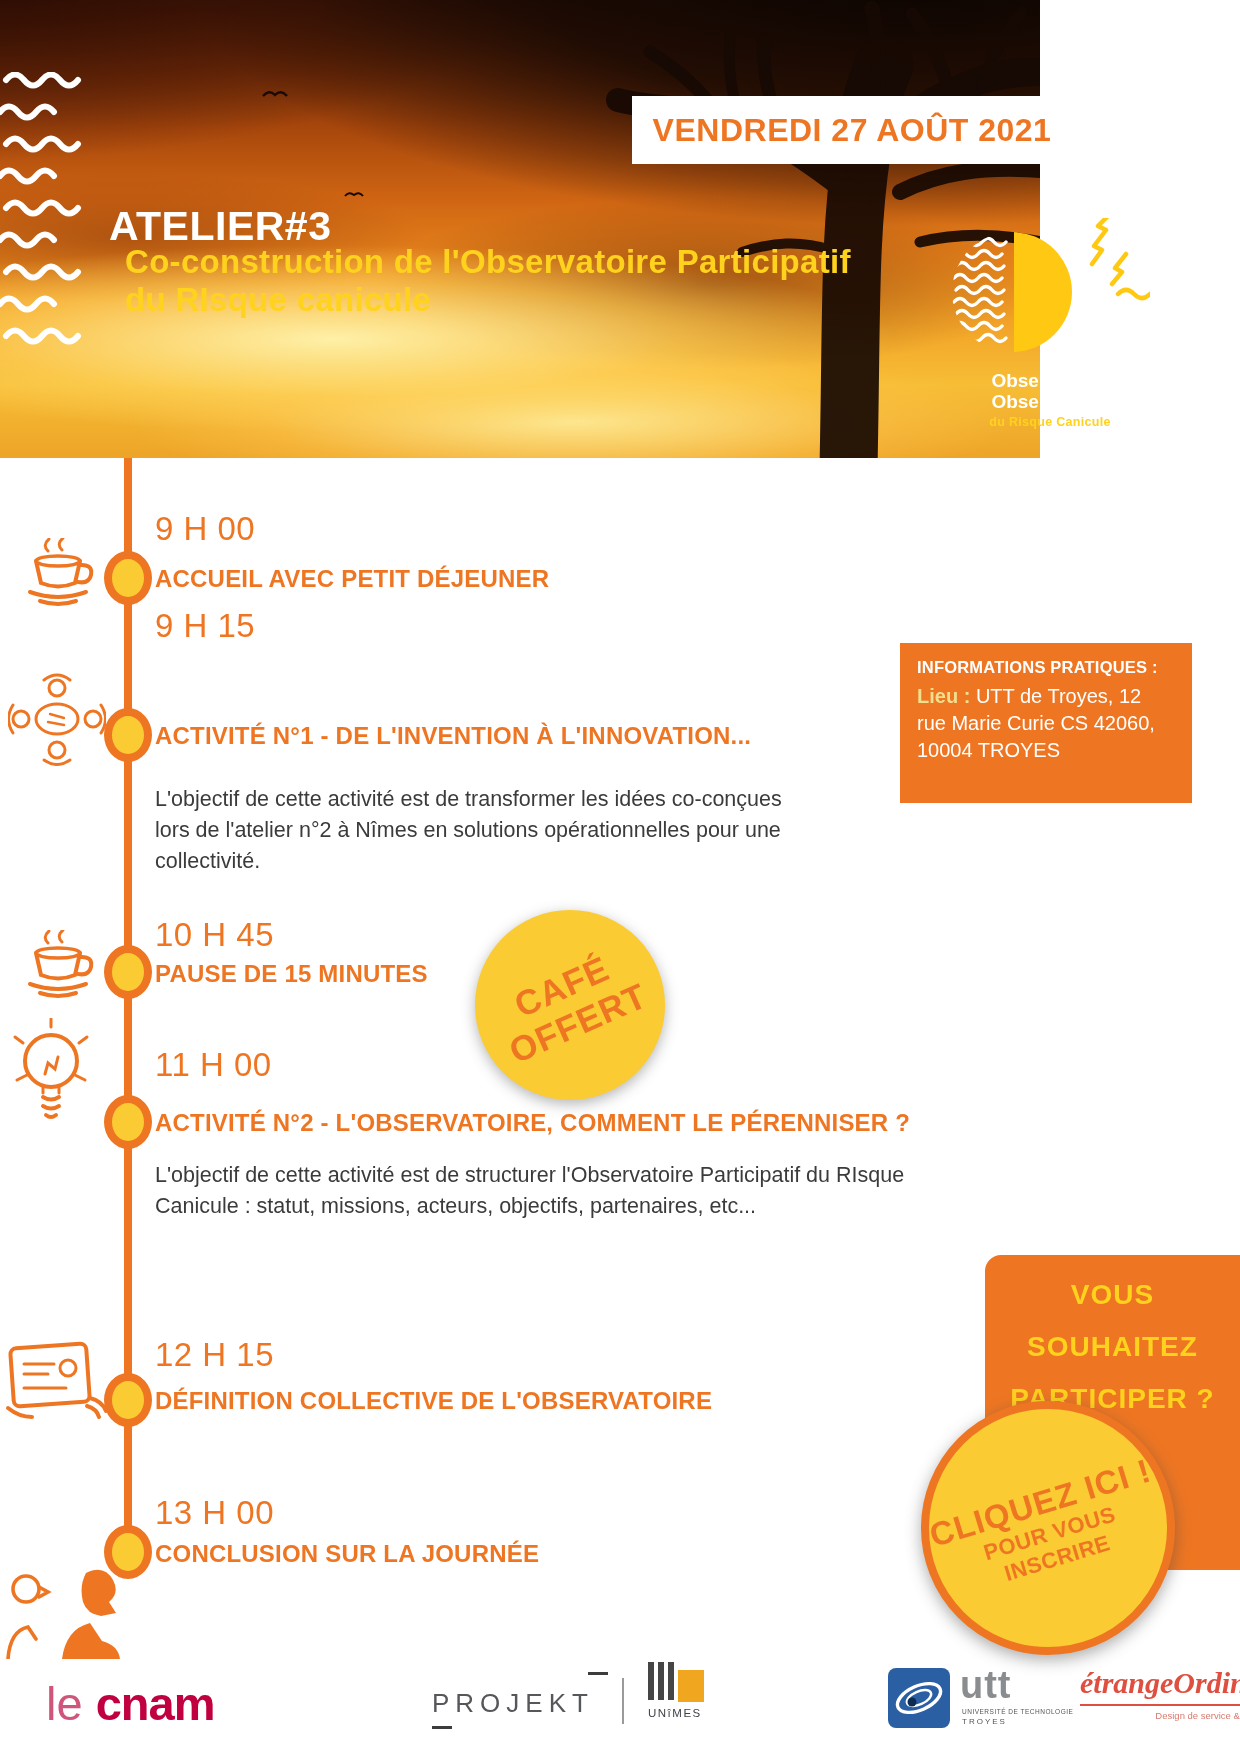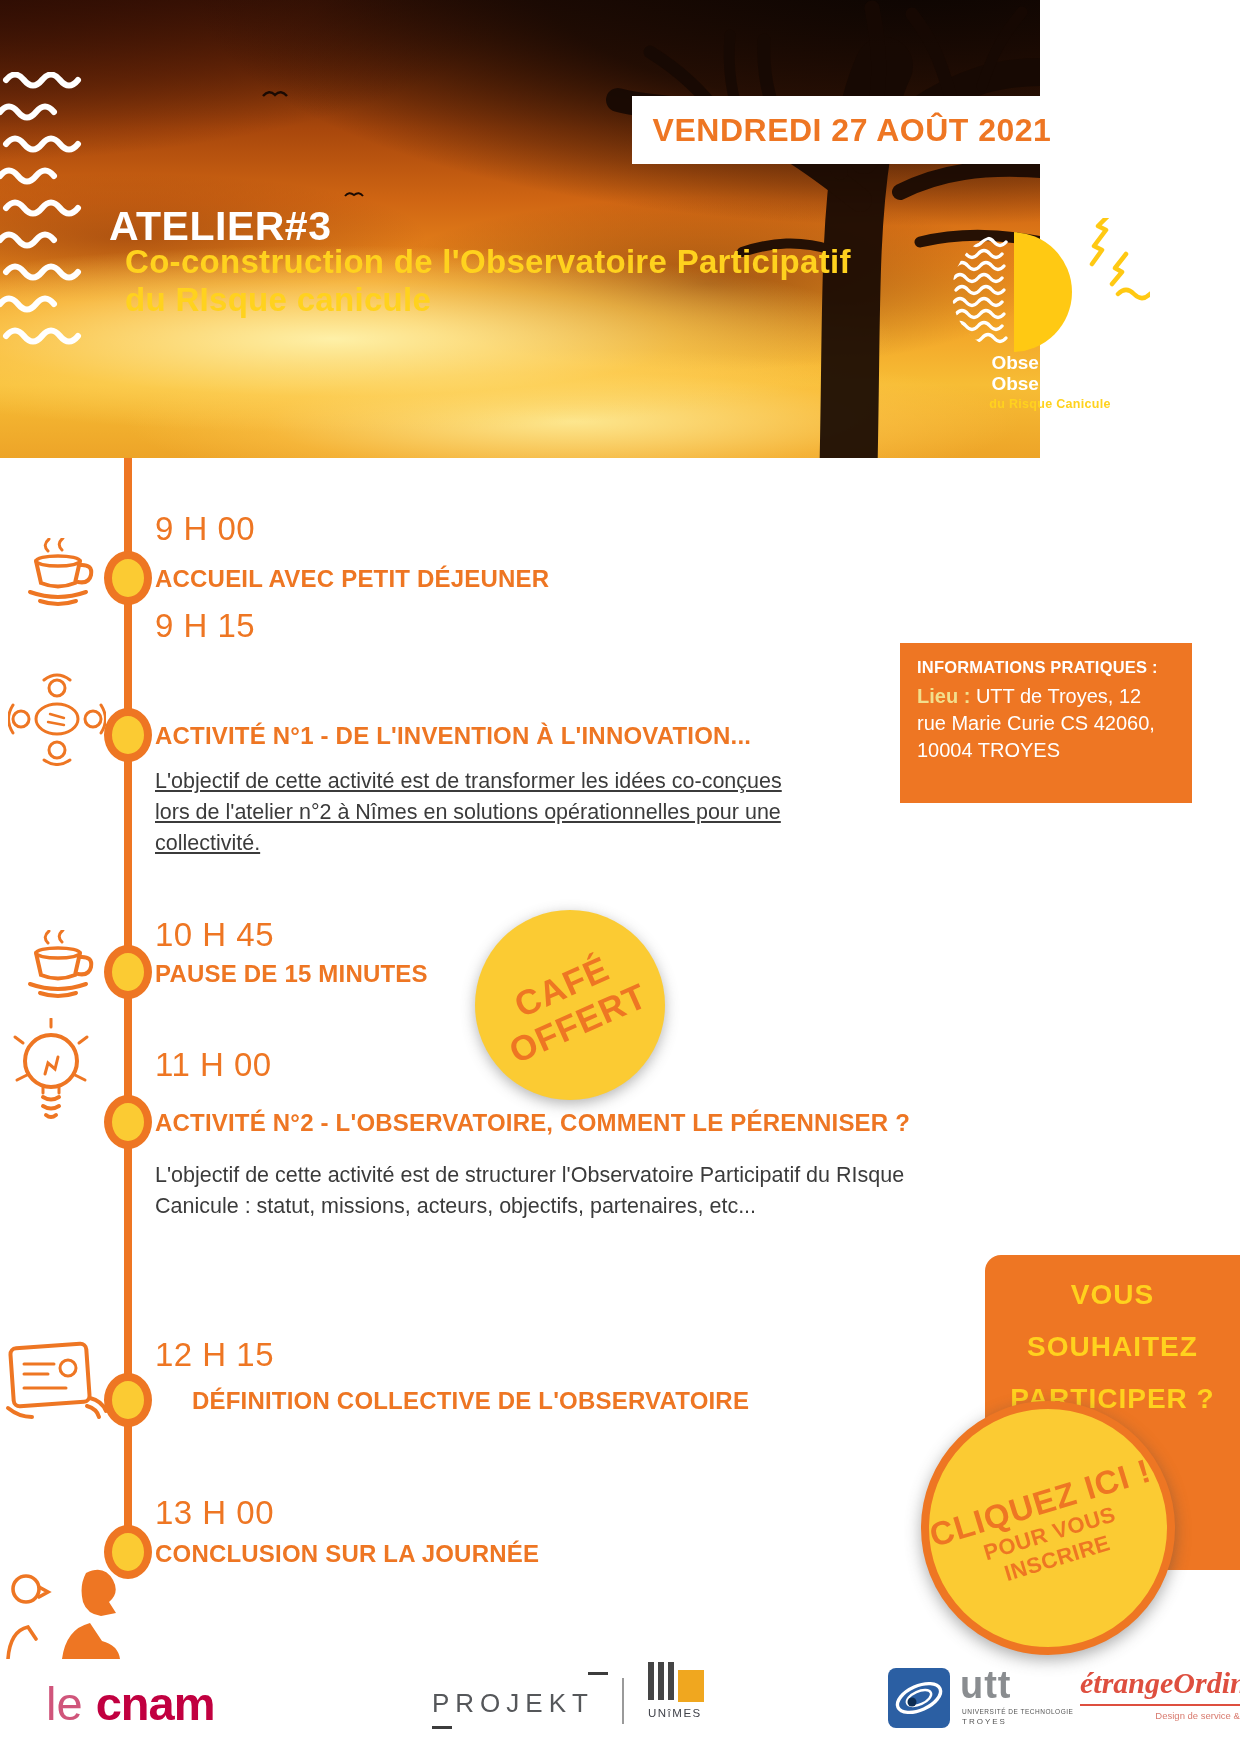--- a/index.html
+++ b/index.html
@@ -22,21 +22,21 @@
       linear-gradient(180deg,#2b0e04 0%,#6e2a07 14%,#a8470c 28%,#d06613 44%,#e8861c 58%,#f2a227 70%,#f7bd35 84%,#eda428 100%);
   }
   #date-badge{
     left:632px;top:96px;width:440px;height:68px;background:#ffffff;
     display:flex;align-items:center;justify-content:center;
     font-weight:800;font-size:32px;letter-spacing:.5px;color:#EE7623;z-index:6;
   }
   #workshop-tag{left:109px;top:203px;font-weight:900;font-size:41px;color:#ffffff;letter-spacing:.5px;z-index:6;}
   .hero-title{font-weight:700;font-size:33px;color:#FFD21E;letter-spacing:.3px;z-index:6;}
   
-  #oprc-text{left:930px;top:352px;width:240px;text-align:center;z-index:6;line-height:21px;}
+  #oprc-text{left:930px;top:370px;width:240px;text-align:center;z-index:6;line-height:21px;}
   #oprc-text .w{color:#fff;font-weight:800;font-size:19px;}
   #oprc-text .y{color:#FFD21E;font-weight:700;font-size:12.5px;letter-spacing:.3px;}
   
   #tl-line{left:124px;top:458px;width:8px;height:1094px;background:#EE7623;}
   .node{
     position:absolute;left:104px;width:48px;height:54px;box-sizing:border-box;
     background:#FBCB33;border:8px solid #EE7623;border-radius:50%;
   }
   .time{position:absolute;left:155px;font-weight:400;font-size:33px;color:#EE7623;letter-spacing:.5px;}
   .etitle{position:absolute;left:155px;font-weight:700;font-size:24px;color:#EE7623;letter-spacing:.2px;}
@@ -202,21 +202,21 @@
       <path d="M36,88 q13,9 26,0" stroke-width="3"></path>
       <circle cx="13" cy="47" r="8" stroke-width="3"></circle>
       <path d="M5,33 q-9,14 0,28" stroke-width="3"></path>
       <circle cx="85" cy="47" r="8" stroke-width="3"></circle>
       <path d="M93,33 q9,14 0,28" stroke-width="3"></path>
     </g>
   </svg>
   <div class="abs time" style="top:607px;">9 H 15</div>
   <div class="node" style="top:708px;"></div>
   <div class="abs etitle" style="top:722px;">ACTIVITÉ N°1 - DE L'INVENTION À L'INNOVATION...</div>
-  <div class="abs para" style="top:766px;width:648px;text-decoration:underline;">L'objectif de cette activité est de transformer les idées co-conçues lors de l'atelier n°2 à Nîmes en solutions opérationnelles pour une collectivité.</div>
+  <div class="abs para" style="top:784px;width:648px;">L'objectif de cette activité est de transformer les idées co-conçues lors de l'atelier n°2 à Nîmes en solutions opérationnelles pour une collectivité.</div>
 
   <svg class="abs" style="left:18px;top:930px;" width="80" height="74" viewBox="0 0 80 74">
     <g stroke="#EE7623" fill="none" stroke-linecap="round">
       <path d="M30,13 q-6,-6 1,-12" stroke-width="3"></path>
       <path d="M44,12 q-6,-6 1,-12" stroke-width="3"></path>
       <ellipse cx="40" cy="23" rx="22" ry="5" stroke-width="3.4"></ellipse>
       <path d="M18,23 l5,22 q17,7 34,0 l5,-22" stroke-width="4"></path>
       <path d="M62,27 q13,-1 11,10 q-2,9 -13,7" stroke-width="4"></path>
       <path d="M12,54 q28,10 56,0" stroke-width="4"></path>
       <path d="M22,63 q18,6 36,0" stroke-width="4"></path>
@@ -258,21 +258,21 @@
       <rect x="10" y="14" width="76" height="58" rx="6" stroke-width="4" transform="rotate(-4 48 43)"></rect>
       <path d="M22,32 h30 M22,42 h24" stroke-width="3"></path>
       <circle cx="66" cy="36" r="8" stroke-width="3"></circle>
       <path d="M22,56 h42" stroke-width="3"></path>
       <path d="M88,66 q12,3 16,13 M85,74 q10,3 12,11" stroke-width="4"></path>
       <path d="M6,76 q11,9 24,9" stroke-width="4"></path>
     </g>
   </svg>
   <div class="abs time" style="top:1336px;">12 H 15</div>
   <div class="node" style="top:1373px;"></div>
-  <div class="abs etitle" style="top:1387px;margin-left:37px;">DÉFINITION COLLECTIVE DE L'OBSERVATOIRE</div>
+  <div class="abs etitle" style="top:1387px;">DÉFINITION COLLECTIVE DE L'OBSERVATOIRE</div>
 
   <svg class="abs" style="left:0;top:1565px;" width="122" height="94" viewBox="0 0 122 94">
     <g stroke="#EE7623" stroke-linecap="round">
       <circle cx="26" cy="24" r="13" fill="none" stroke-width="3.6"></circle>
       <path d="M39,22 l9,5 -9,5" fill="none" stroke-width="3.6"></path>
       <path d="M8,94 q2,-28 20,-32 l8,12" fill="none" stroke-width="3.6"></path>
       <path d="M86,8 q18,-9 27,7 q7,13 -4,22 l7,11 -15,3 q-14,-2 -18,-14 q-4,-16 3,-29 z" fill="#EE7623" stroke="none"></path>
       <path d="M62,94 q4,-30 28,-36 l12,18 q16,4 18,18 z" fill="#EE7623" stroke="none"></path>
     </g>
   </svg>

